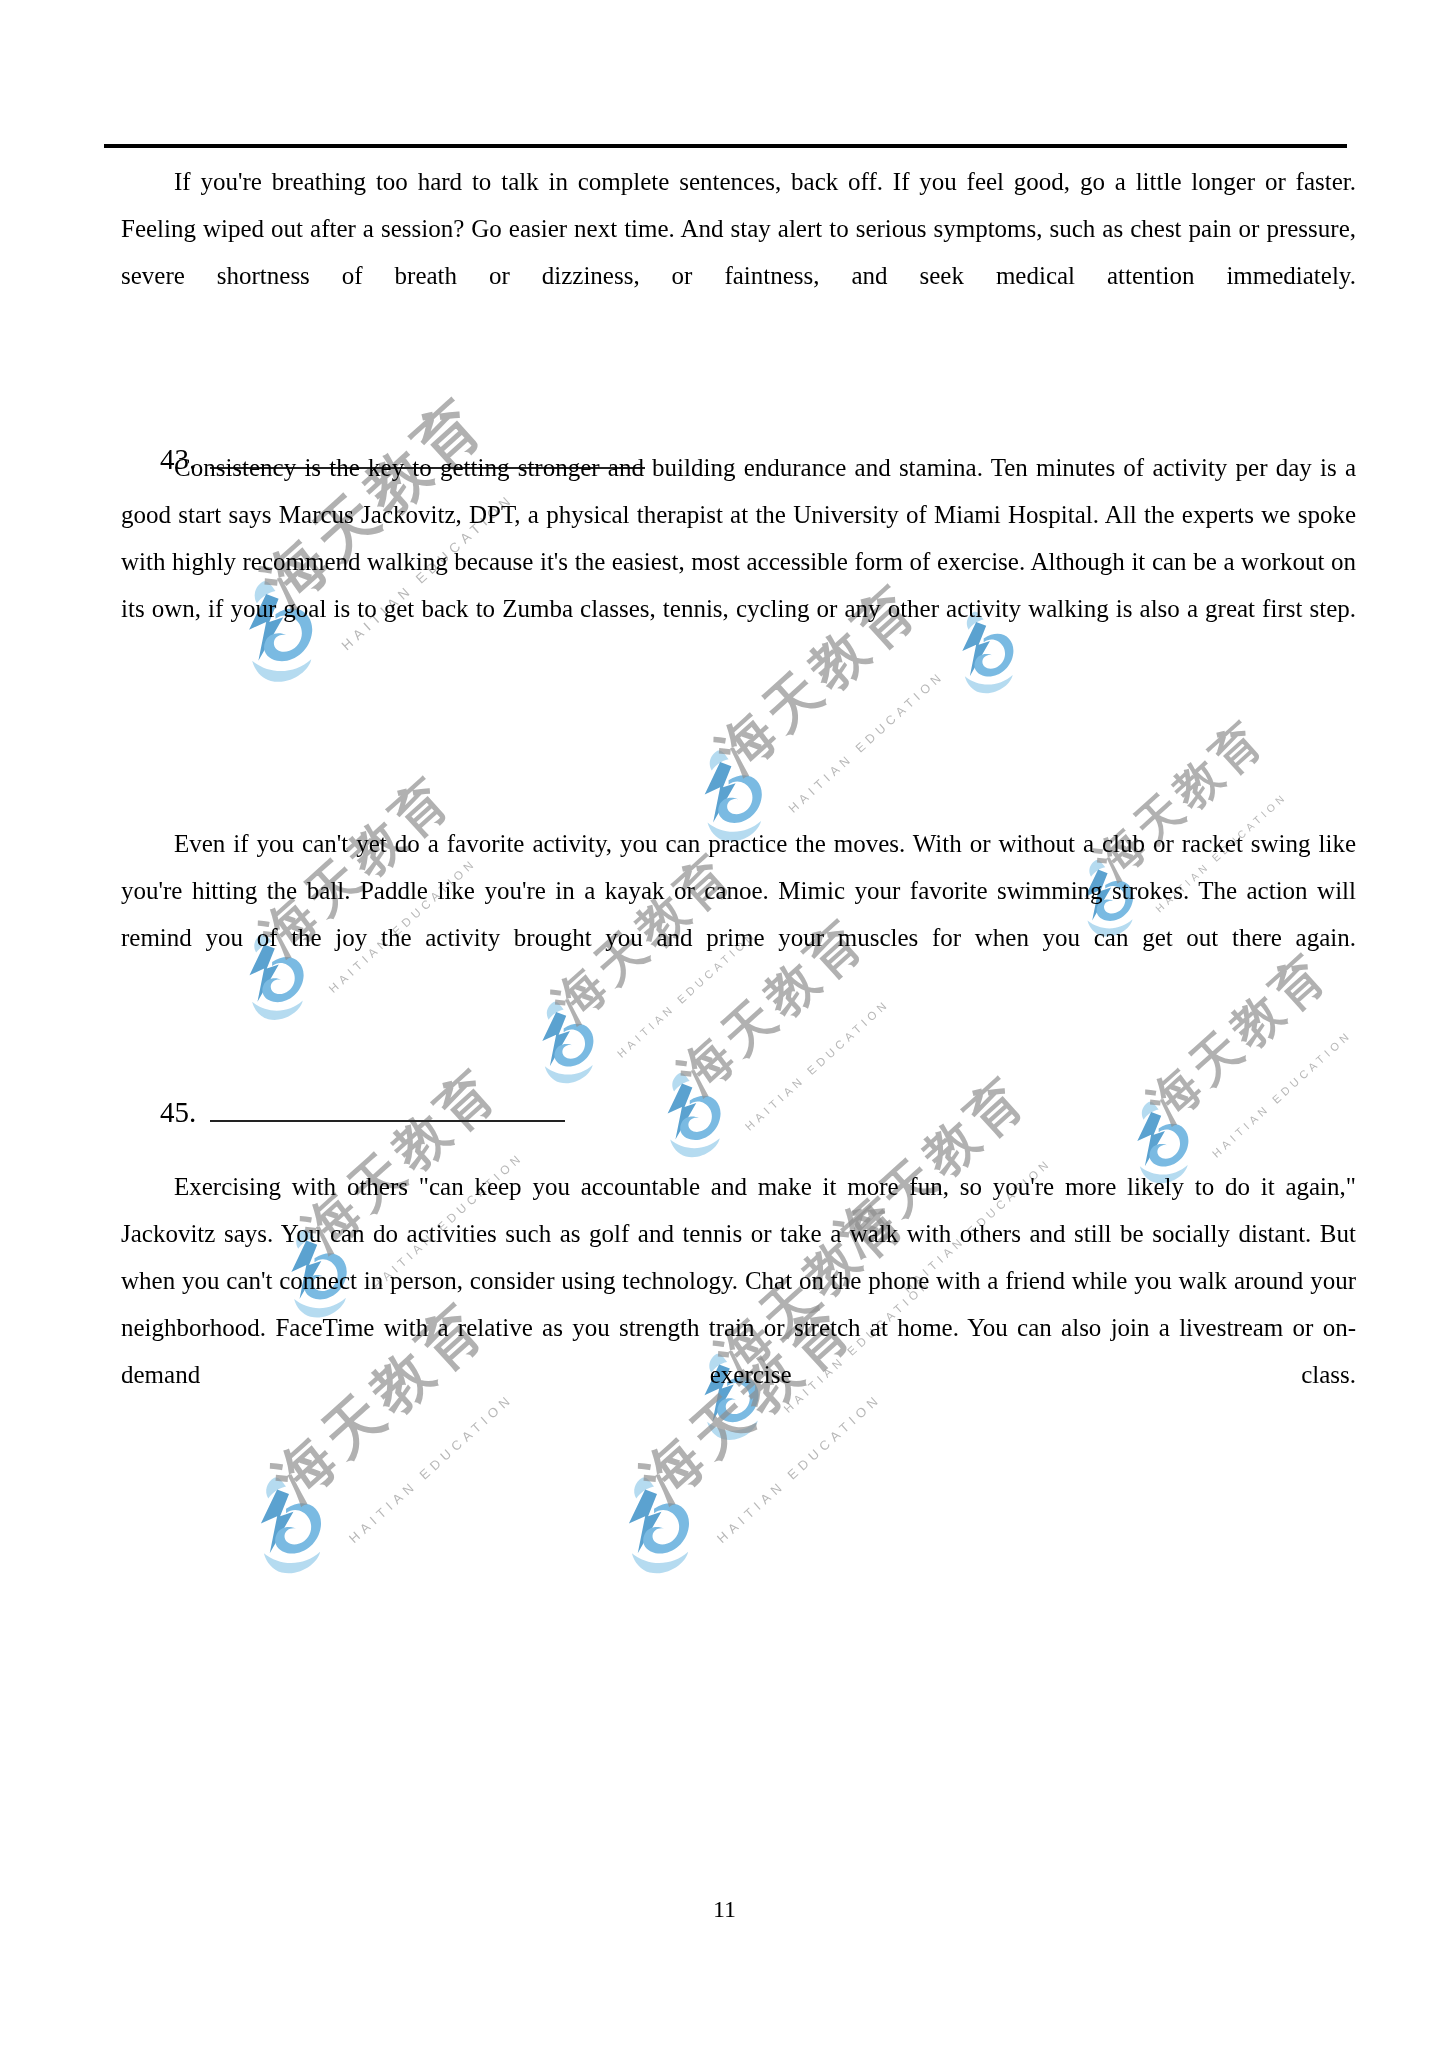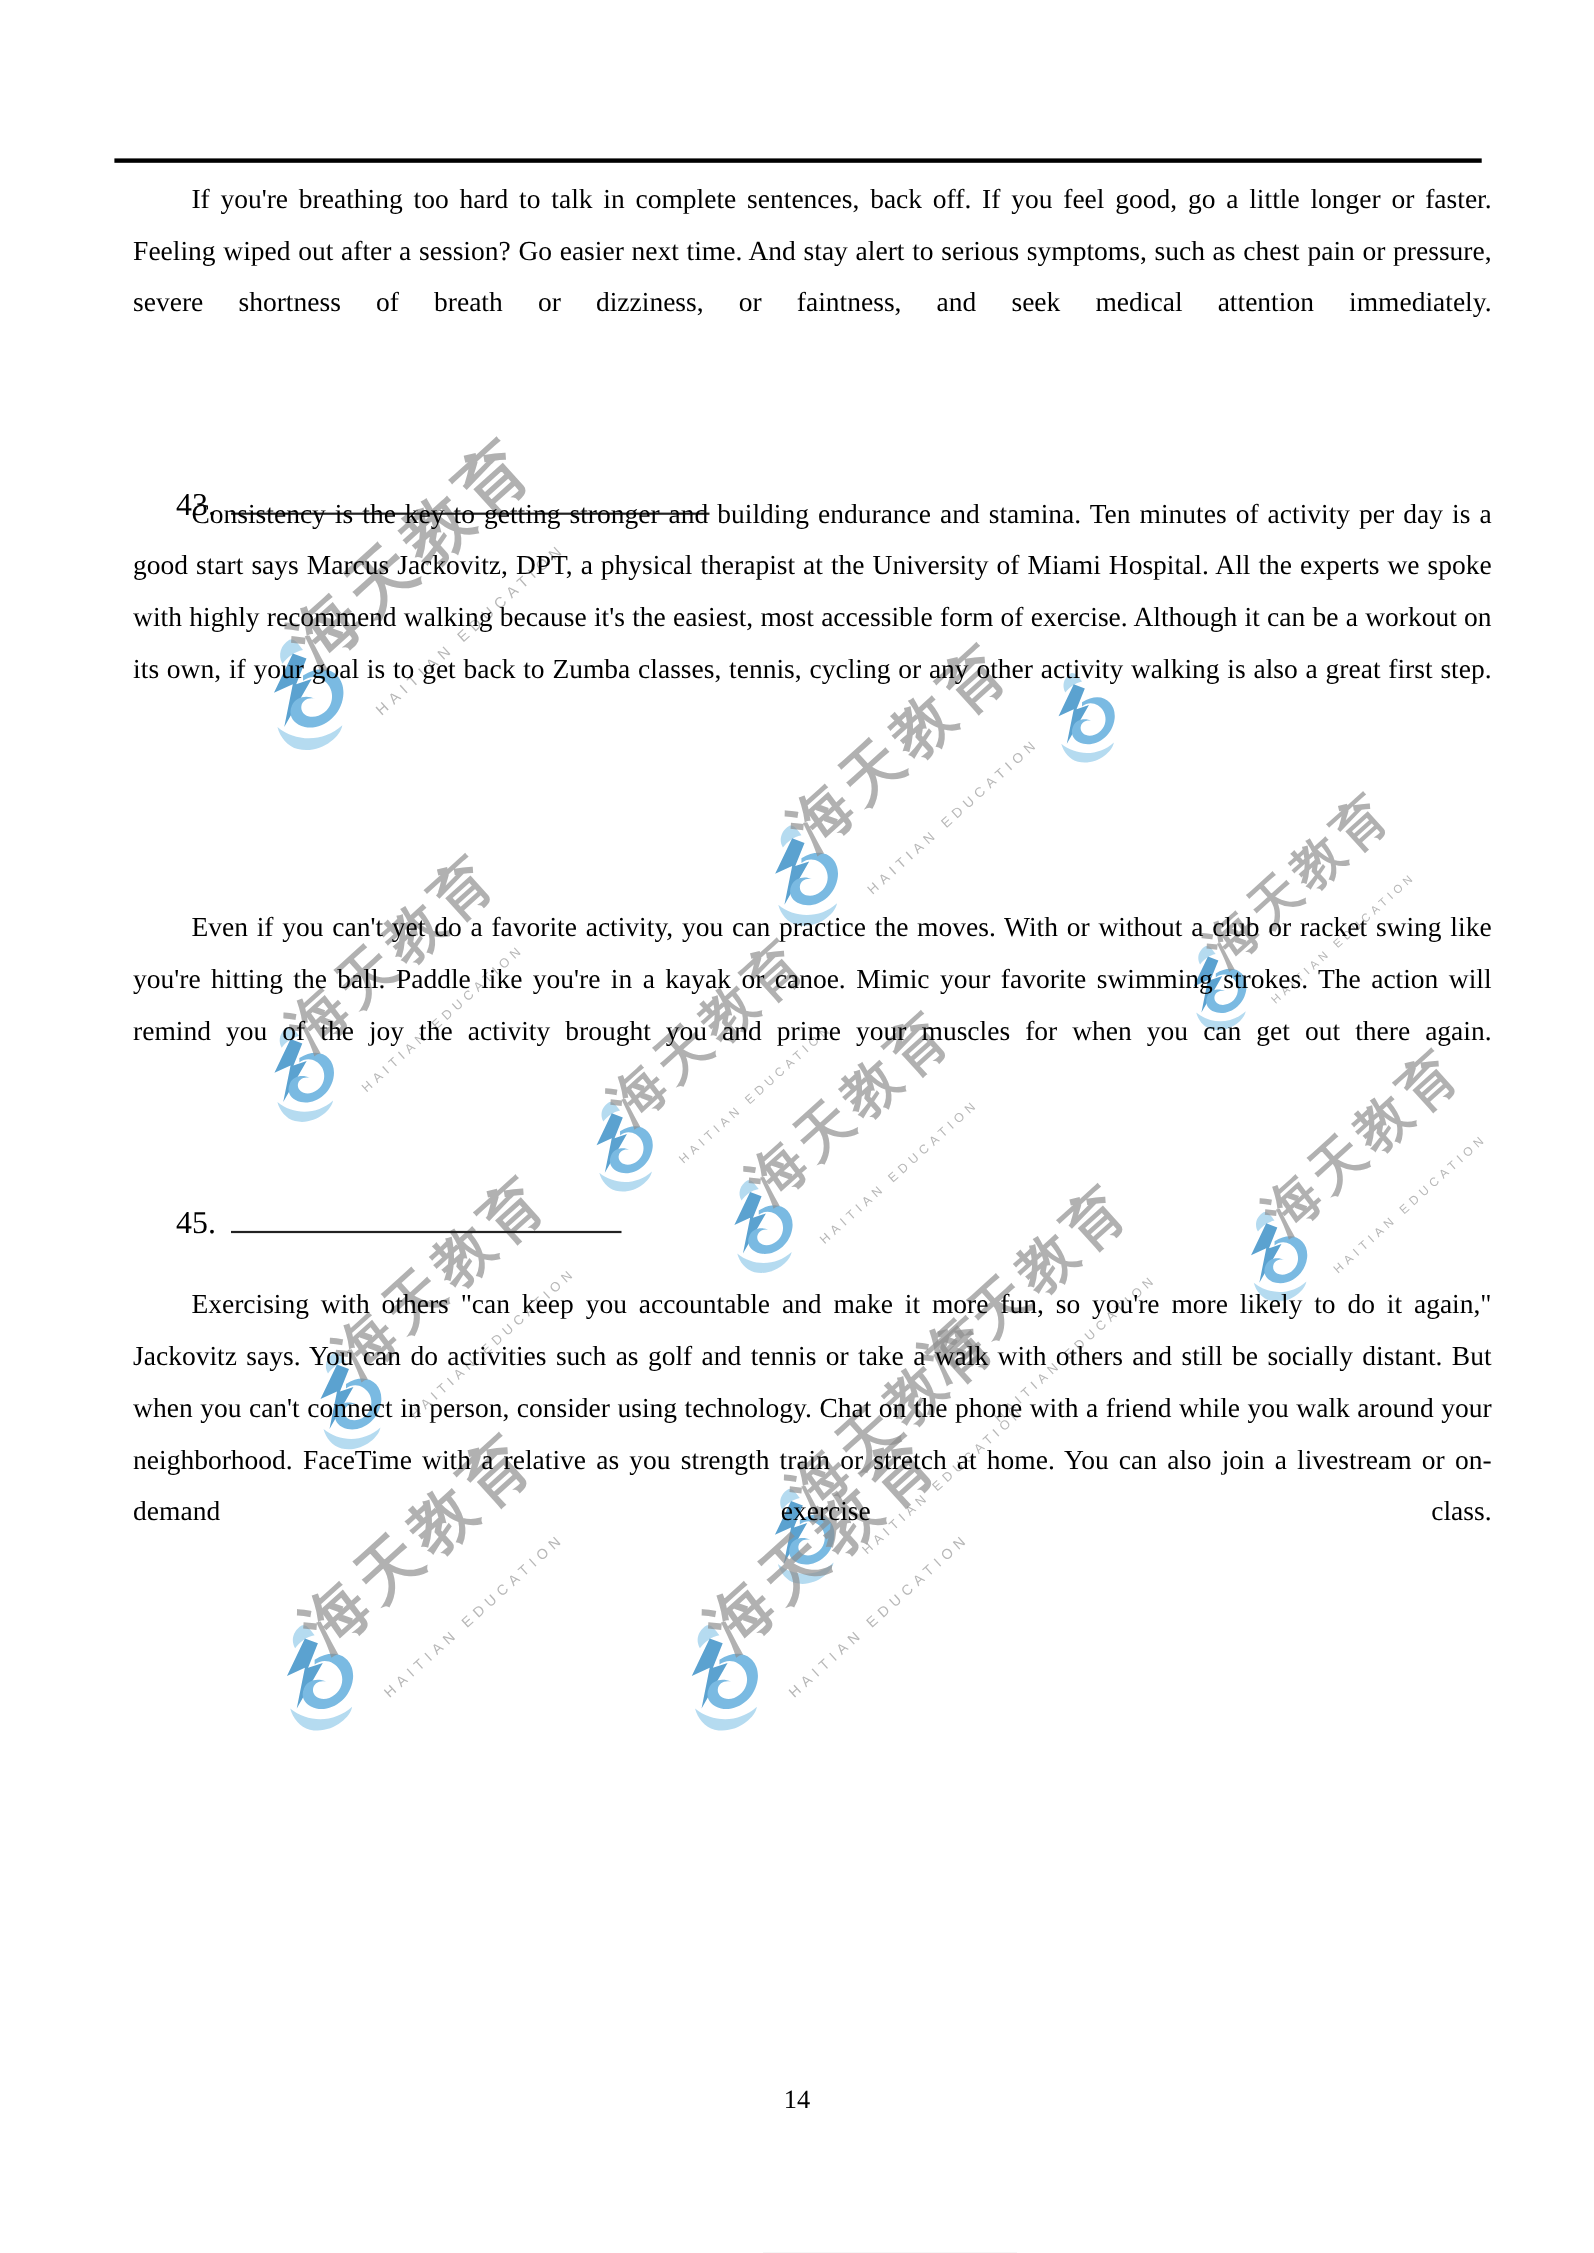--- a/index.html
+++ b/index.html
@@ -207,15 +207,15 @@
 
 
   <div class="para p3">Even if you can't yet do a favorite activity, you can practice the moves. With or without a club or racket swing like you're hitting the ball. Paddle like you're in a kayak or canoe. Mimic your favorite swimming strokes. The action will remind you of the joy the activity brought you and prime your muscles for when you can get out there again.</div>
 
   <div class="blank-row b45">
     <span class="blank-num">45.</span><span class="blank-line"></span>
   </div>
 
   <div class="para p4">Exercising with others "can keep you accountable and make it more fun, so you're more likely to do it again," Jackovitz says. You can do activities such as golf and tennis or take a walk with others and still be socially distant. But when you can't connect in person, consider using technology. Chat on the phone with a friend while you walk around your neighborhood. FaceTime with a relative as you strength train or stretch at home. You can also join a livestream or on-demand exercise class.</div>
 
-  <div class="page-number">14</div>
+  <div class="page-number">11</div>
 
 </div>
 
 </body></html>

